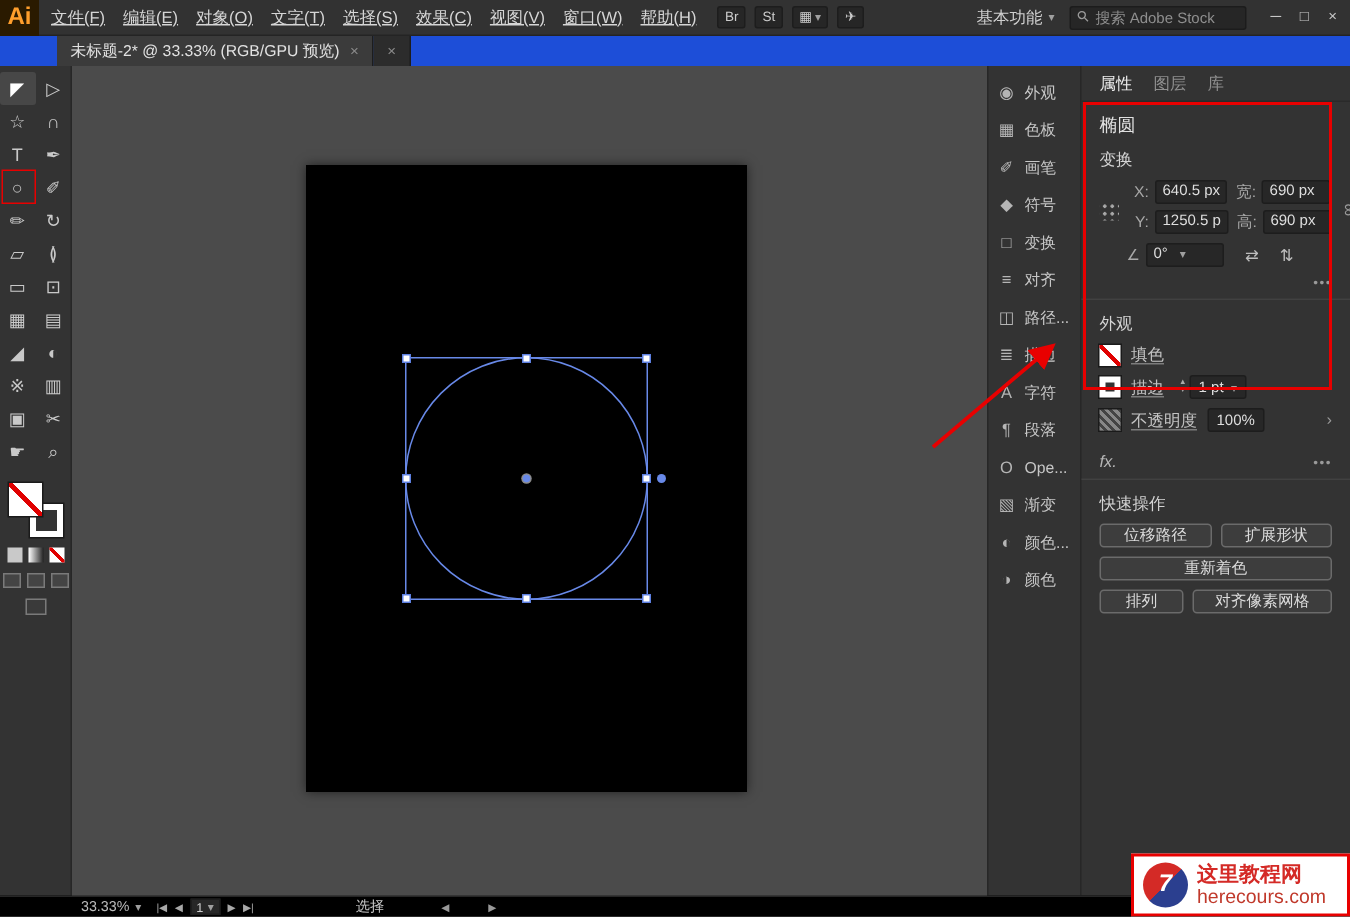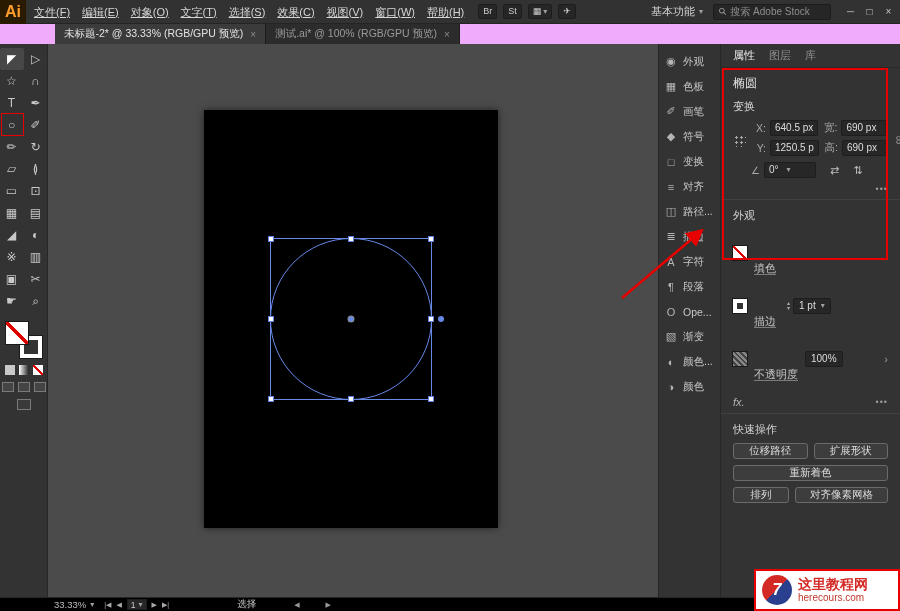--- a/index.html
+++ b/index.html
@@ -16,21 +16,21 @@
   .mbtn{background:#262626;border:1px solid #1d1d1d;border-radius:2px;font-size:9px;padding:1px 4px;color:#ccc;display:inline-flex;align-items:center;gap:2px;line-height:11px;}
   .mb-right{margin-left:auto;display:flex;align-items:center;gap:10px;padding-right:2px;}
   .workspace{display:inline-flex;gap:4px;align-items:center;color:#cfcfcf;font-size:11px;white-space:nowrap;}
   .caret{font-size:8px;color:#9f9f9f;}
   .searchbox{width:118px;height:16px;background:#262626;border:1px solid #1c1c1c;border-radius:2px;display:inline-flex;align-items:center;gap:4px;padding:0 5px;color:#8e8e8e;font-size:10px;white-space:nowrap;overflow:hidden;}
   .s-icon{transform:rotate(-45deg);font-size:10px;color:#9a9a9a;}
   .winbtns{display:inline-flex;}
   .winbtn{width:19px;text-align:center;font-size:10px;color:#c7c7c7;}
 
   
-  .tabbar{flex:0 0 20px;height:20px;background:#f0abfc;display:flex;align-items:stretch;padding-left:55px;}
+  .tabbar{flex:0 0 20px;height:20px;background:#1d4ed8;display:flex;align-items:stretch;padding-left:38px;}
   .tab{display:flex;align-items:center;gap:7px;padding:0 9px;font-size:10.5px;color:#9a9a9a;background:#2c2c2c;border-right:1px solid #1d1d1d;white-space:nowrap;}
   .tab.active{background:#3b3b3b;color:#e2e2e2;}
   .tab-close{font-size:10px;color:#8b8b8b;}
 
   
   .main{flex:1;display:flex;min-height:0;}
 
   
   .toolbox{width:48px;background:#333;border-right:1px solid #272727;display:flex;flex-direction:column;align-items:center;padding-top:4px;flex:0 0 48px;}
   .tools{display:grid;grid-template-columns:24px 24px;grid-auto-rows:22px;}
@@ -83,21 +83,21 @@
   .angle-box{display:inline-flex;align-items:center;gap:8px;min-width:52px;}
   .flip{margin-left:10px;color:#bdbdbd;font-size:11px;}
   .more-row{text-align:right;}
   .more{color:#9a9a9a;font-size:9px;letter-spacing:1px;}
   .divider{height:1px;background:#414141;margin:3px 0 4px;}
   .app-row{display:flex;align-items:center;gap:7px;margin-bottom:6px;}
   .swatch{width:14px;height:14px;box-shadow:0 0 0 1px #1a1a1a;flex:0 0 14px;}
   .swatch.fill-none{background:#fff linear-gradient(to top right,transparent 44%,#e00000 44%,#e00000 56%,transparent 56%);}
   .swatch.stroke{background:#fff;position:relative;}
   .swatch.stroke::after{content:"";position:absolute;inset:4px;background:#333;}
-  .app-label{color:#c3c3c3;white-space:nowrap;margin-top:32px;}
+  .app-label{color:#c3c3c3;white-space:nowrap;}
   .underlined{text-decoration:underline;text-decoration-color:#7c7c7c;text-underline-offset:2px;}
   .stroke-ctl{margin-left:4px;display:inline-flex;align-items:center;}
   .stepper{display:inline-flex;flex-direction:column;font-size:6px;line-height:5px;color:#aaa;margin-right:3px;}
   .sw-box{background:#272727;border:1px solid #1d1d1d;border-radius:2px;height:16px;display:inline-flex;align-items:center;gap:5px;padding:0 5px;font-size:10px;color:#dedede;}
   .op-icon{width:14px;height:14px;flex:0 0 14px;background:repeating-linear-gradient(45deg,#888 0 2px,#444 2px 4px);box-shadow:0 0 0 1px #1a1a1a;}
   .chev{color:#9a9a9a;font-size:11px;margin-left:auto;}
   .fx-row{display:flex;justify-content:space-between;align-items:center;color:#b5b5b5;margin-top:14px;}
   .fx{font-style:italic;font-size:11px;}
   .qa-row{display:flex;gap:6px;margin-bottom:6px;}
   .qa-btn{flex:1;height:16px;background:#3d3d3d;border:1px solid #6b6b6b;border-radius:3px;color:#dcdcdc;font-size:10.5px;display:flex;align-items:center;justify-content:center;white-space:nowrap;overflow:hidden;cursor:default;}
@@ -114,21 +114,21 @@
   
   .anno-tool{position:absolute;left:1px;top:113px;width:23px;height:23px;border:1.5px solid #e80000;z-index:70;pointer-events:none;}
   .anno-props{position:absolute;left:722px;top:68px;width:166px;height:192px;border:2px solid #e80000;z-index:70;pointer-events:none;}
   .anno-arrow{position:absolute;left:0;top:0;width:900px;height:611px;z-index:69;pointer-events:none;}
 
   
   .watermark{position:absolute;right:0;bottom:0;width:146px;height:42px;background:#fff;border:2px solid #e80000;display:flex;align-items:center;gap:6px;padding:0 6px;z-index:80;}
   .wm-logo{width:30px;height:30px;flex:0 0 30px;border-radius:50%;background:linear-gradient(135deg,#d42a26 0 50%,#2b3f8f 50% 100%);color:#fff;font-weight:bold;font-style:italic;font-size:16px;display:flex;align-items:center;justify-content:center;}
   .wm-text{display:flex;flex-direction:column;line-height:1.15;min-width:0;}
   .wm-title{color:#d42a26;font-weight:bold;font-size:14px;white-space:nowrap;}
-  .wm-url{color:#c0392b;font-size:10px;white-space:nowrap;}
+  .wm-url{color:#c0392b;font-size:13px;white-space:nowrap;}
 </style>
 </head>
 <body>
 
 <div class="app">
 
   <header class="menubar">
     <div class="ai-logo">Ai</div>
     <nav class="menus">
       <span class="menu">文件(F)</span>
@@ -168,21 +168,20 @@
       </span>
     </div>
   </header>
 
   <div class="tabbar">
     <div class="tab active">
       <span class="tab-label">未标题-2* @ 33.33% (RGB/GPU 预览)</span>
       <span class="tab-close">×</span>
     </div>
     <div class="tab">
-      <span class="tab-label">测试.ai* @ 100% (RGB/GPU 预览)</span>
       <span class="tab-close">×</span>
     </div>
   </div>
 
   <div class="main">
 
     <aside class="toolbox">
       <div class="tools">
         <div class="tool selected">◤</div>
         <div class="tool">▷</div>

